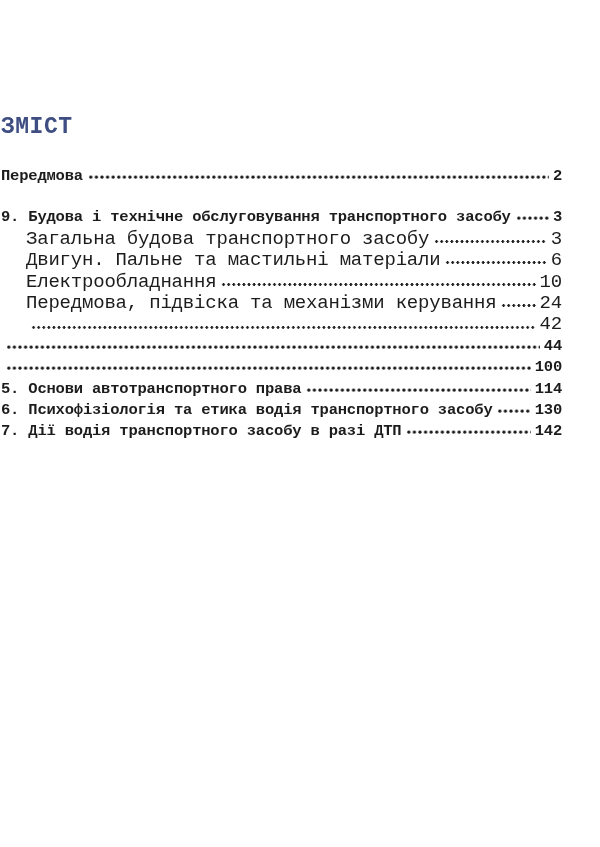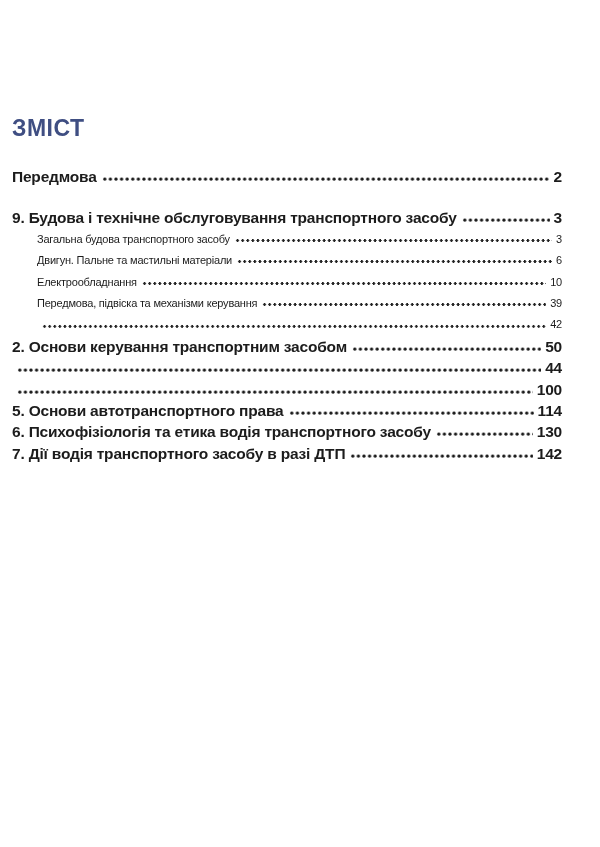--- a/index.html
+++ b/index.html
@@ -9,21 +9,22 @@
   }
   body {
     width: 600px; height: 847px;
     overflow: hidden;
     font-family: "Liberation Sans", sans-serif;
     color: #1c1c1c;
   }
   .page {
     width: 600px; height: 847px;
     background: #ffffff;
-    padding: 108px 38px 0 12px;
+    padding: 108px 38px 0 1px;
+    font-family: Liberation Mono, monospace;
   }
   .page-title {
     margin: 0 0 24px 0;
     font-size: 33px;
     line-height: 34px;
     font-weight: bold;
     font-variant-caps: all-small-caps;
     letter-spacing: 0.5px;
     color: #3f4e82;
   }
@@ -34,21 +35,21 @@
     height: 21.4px;
     white-space: nowrap;
   }
   .row.chapter {
     font-size: 15.5px;
     line-height: 21.4px;
     font-weight: bold;
     letter-spacing: -0.2px;
   }
   .row.section {
-    font-size: 11px;
+    font-size: 19px;
     line-height: 21.4px;
     font-weight: normal;
     letter-spacing: -0.2px;
     padding-left: 25px;
   }
   .row.gap-after { margin-bottom: 20px; text-align: center; }
   .label { flex: 0 0 auto; }
   .leader {
     flex: 1 1 auto;
     min-width: 12px;
@@ -101,33 +102,28 @@
 
     <div class="row section">
       <span class="label">Електрообладнання</span>
       <span class="leader"></span>
       <span class="pagenum">10</span>
     </div>
 
     <div class="row section">
       <span class="label">Передмова, підвіска та механізми керування</span>
       <span class="leader"></span>
-      <span class="pagenum">39</span>
+      <span class="pagenum">24</span>
     </div>
 
     <div class="row section">
       <span class="leader"></span>
       <span class="pagenum">42</span>
     </div>
 
-    <div class="row chapter">
-      <span class="label">2. Основи керування транспортним засобом</span>
-      <span class="leader"></span>
-      <span class="pagenum">50</span>
-    </div>
 
     <div class="row chapter">
       <span class="leader"></span>
       <span class="pagenum">44</span>
     </div>
 
     <div class="row chapter">
       <span class="leader"></span>
       <span class="pagenum">100</span>
     </div>

